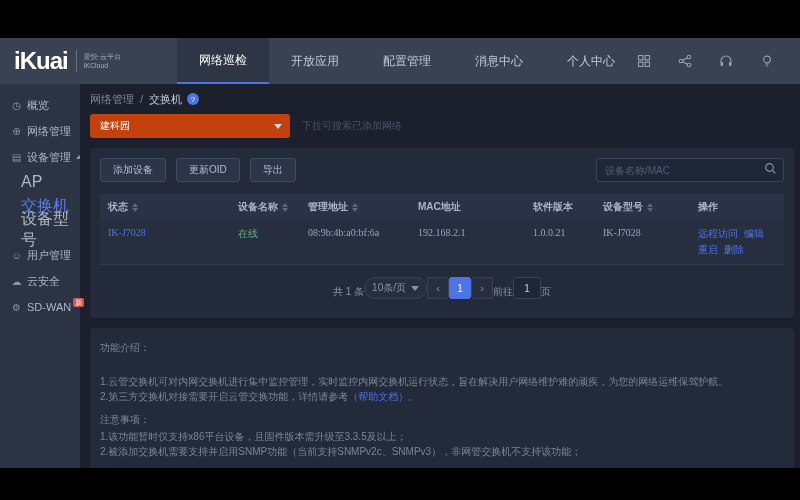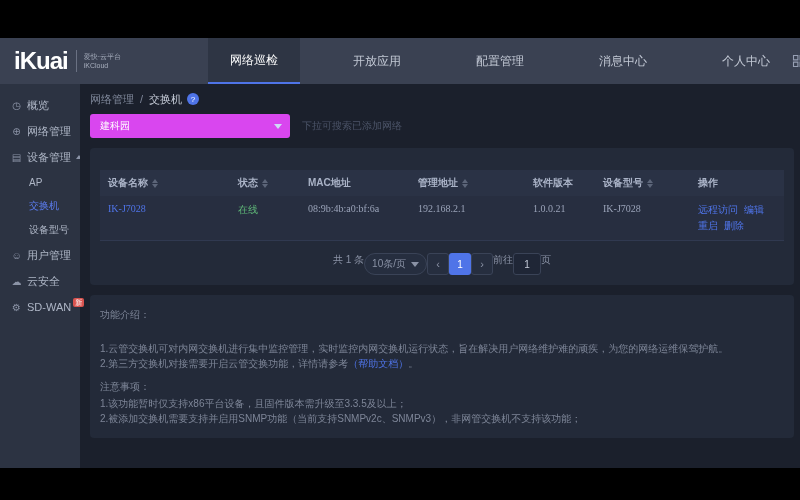--- a/index.html
+++ b/index.html
@@ -10,47 +10,47 @@
   .bar-bottom { height:32px; }
 
   
   .navbar { height:46px; background:#3a4152; display:flex; align-items:stretch; }
   .logo-wrap { display:flex; align-items:center; margin-left:14px; }
   .logo-text { color:#fff; font-size:24px; font-weight:bold; letter-spacing:-1px; }
   .logo-div { width:1px; height:22px; background:#6a7183; margin:0 7px 0 8px; }
   .logo-sub { display:flex; flex-direction:column; justify-content:center; }
   .logo-sub span { color:#a7aebd; font-size:7px; line-height:9px; white-space:nowrap; }
   .nav-items { display:flex; align-items:stretch; margin-left:56px; }
-  .nav-item { display:flex; align-items:center; padding:15px 22px; color:#c3c9d5; font-size:12px; cursor:pointer; white-space:nowrap;margin-left:31px; }
+  .nav-item { display:flex; align-items:center; padding:15px 22px; color:#c3c9d5; font-size:12px; cursor:pointer; white-space:nowrap; }
   .nav-item.active { background:#2e3544; color:#fff; border-bottom:2px solid #4f74e8; }
   .nav-icons { margin-left:auto; display:flex; align-items:center; gap:27px; margin-right:28px; }
   .nav-icons svg { display:block; }
 
   
   .app { display:flex; height:384px; }
 
   
   .sidebar { width:80px; background:#2c3342; padding-top:8px; flex-shrink:0; }
   .side-item { height:26px; display:flex; align-items:center; padding-left:10px; color:#aeb6c6; font-size:11px; cursor:pointer; white-space:nowrap; }
   .side-item .sicon { width:13px; font-size:10px; color:#8b93a6; margin-right:4px; text-align:center; flex-shrink:0; }
-  .side-sub { height:24px; padding-left:29px; font-size:10px; color:#aeb6c6; display:flex; align-items:center; cursor:pointer; }
+  .side-sub { height:24px; padding-left:21px; font-size:16px; color:#aeb6c6; display:flex; align-items:center; cursor:pointer; }
   .side-sub.active { color:#5b7cf0; }
   .caret-up { width:0; height:0; border-left:3px solid transparent; border-right:3px solid transparent; border-bottom:4px solid #8b93a6; margin-left:5px; }
   .badge-new { background:#d9534f; color:#fff; font-size:7px; line-height:9px; padding:0 2px; border-radius:2px; margin-left:2px; transform:translateY(-5px); }
 
   
   .main { flex:1; background:#1b202c; padding:6px 6px 0 10px; overflow:hidden; }
   .breadcrumb { display:flex; align-items:center; font-size:11px; height:18px; }
   .bc-parent { color:#7e8699; }
   .bc-sep { color:#7e8699; margin:0 6px; }
   .bc-current { color:#c6ccd8; }
   .help-dot { width:12px; height:12px; border-radius:50%; background:#4f74e8; color:#fff; font-size:8px; display:flex; align-items:center; justify-content:center; margin-left:5px; cursor:pointer; }
 
   .select-row { display:flex; align-items:center; margin-top:6px; }
-  .net-select { width:200px; height:24px; background:#d946ef; border-radius:3px; display:flex; align-items:center; padding:0 8px 0 10px; cursor:pointer; }
+  .net-select { width:200px; height:24px; background:#c2410c; border-radius:3px; display:flex; align-items:center; padding:0 8px 0 10px; cursor:pointer; }
   .net-select .val { color:#fff; font-size:10px; flex:1; }
   .chev-down { width:0; height:0; border-left:4px solid transparent; border-right:4px solid transparent; border-top:5px solid #cfd9f5; }
   .select-hint { font-size:10px; color:#4b5367; margin-left:12px; }
 
   .panel { background:#232a39; border-radius:4px; margin-top:10px; }
   .panel1 { padding:10px 10px 8px 10px; }
   .toolbar { display:flex; align-items:center; }
   .tbtn { height:24px; padding:0 12px; background:#2c3447; border:1px solid #414b61; border-radius:3px; color:#b6bdcd; font-size:10px; display:flex; align-items:center; margin-right:10px; cursor:pointer; }
   .searchbox { margin-left:auto; width:188px; height:24px; background:#1f2636; border:1px solid #39425a; border-radius:3px; display:flex; align-items:center; padding:0 6px 0 8px; }
   .searchbox input { flex:1; background:transparent; border:none; outline:none; color:#c6ccd8; font-size:10px; width:100px; font-family:inherit; }
@@ -63,21 +63,21 @@
   .sorter { display:inline-flex; flex-direction:column; margin-left:4px; gap:1px; cursor:pointer; }
   .sorter i { display:block; width:0; height:0; border-left:3px solid transparent; border-right:3px solid transparent; }
   .sorter .up { border-bottom:4px solid #5c6579; }
   .sorter .dn { border-top:4px solid #5c6579; }
   .tbl-body { background:#272e40; border-bottom:1px solid #303950; color:#9aa3b8; }
   .tbl-body .cell { padding:7px 6px 7px 8px; display:flex; align-items:flex-start;font-family:Liberation Serif, serif; }
   .link { color:#4f74e8; cursor:pointer; }
   .status-on { color:#5fb878; }
   .actions { flex-wrap:wrap; gap:2px 6px; display:flex; }
 
-  .pager { display:flex; align-items:flex-start; justify-content:center; gap:0; margin-top:12px; margin-bottom:2px; font-size:10px; color:#8a92a5; }
+  .pager { display:flex; align-items:flex-end; justify-content:center; gap:0; margin-top:12px; margin-bottom:11px; font-size:10px; color:#8a92a5; }
   .pg-size { height:22px; border:1px solid #3a4357; border-radius:11px; display:flex; align-items:center; padding:0 7px; gap:5px; cursor:pointer; background:#262e3f; }
   .pg-box { width:22px; height:22px; border:1px solid #3a4357; border-radius:3px; background:#262e3f; display:flex; align-items:center; justify-content:center; cursor:pointer; color:#8a92a5; font-size:11px; }
   .pg-cur { width:22px; height:22px; border-radius:3px; background:#4f74e8; color:#fff; display:flex; align-items:center; justify-content:center; cursor:pointer; }
   .pg-input { width:28px; height:22px; background:#1f2636; border:1px solid #3a4357; border-radius:3px; color:#c6ccd8; text-align:center; font-size:10px; outline:none; font-family:inherit; }
 
   .panel2 { padding:12px 10px; font-size:10px; line-height:15px; color:#7d8597; }
   .info-title { margin-bottom:19px; }
   .notes-title { margin-top:8px; margin-bottom:2px; }
 </style>
 </head>
@@ -178,46 +178,58 @@
 
       <div class="select-row">
         <div class="net-select">
           <span class="val">建科园</span>
           <span class="chev-down"></span>
         </div>
         <span class="select-hint">下拉可搜索已添加网络</span>
       </div>
 
       <div class="panel panel1">
+        <div class="toolbar">
+          <div class="tbtn">添加设备</div>
+          <div class="tbtn">更新OID</div>
+          <div class="tbtn">导出</div>
+          <div class="searchbox">
+            <input placeholder="设备名称/MAC" style="">
+            <span><svg width="13" height="13" viewBox="0 0 13 13">
+                  <circle cx="5.5" cy="5.5" r="3.8" fill="none" stroke="#8b93a6" stroke-width="1.2"></circle>
+                  <path d="M8.4 8.4l3 3" stroke="#8b93a6" stroke-width="1.2"></path>
+                </svg></span>
+          </div>
+        </div>
 
         <div class="tbl">
           <div class="tbl-row tbl-head">
             <div class="cell">
+                <span>状态</span>
+                <span class="sorter">
+                  <i class="up"></i>
+                  <i class="dn"></i>
+                </span>
+              </div>
+            <div class="cell">
                 <span>设备名称</span>
                 <span class="sorter">
                   <i class="up"></i>
                   <i class="dn"></i>
                 </span>
               </div>
             <div class="cell">
-                <span>状态</span>
+                <span>管理地址</span>
                 <span class="sorter">
                   <i class="up"></i>
                   <i class="dn"></i>
                 </span>
               </div>
             <div class="cell">
                 <span>MAC地址</span>
-              </div>
-            <div class="cell">
-                <span>管理地址</span>
-                <span class="sorter">
-                  <i class="up"></i>
-                  <i class="dn"></i>
-                </span>
               </div>
             <div class="cell">
                 <span>软件版本</span>
               </div>
             <div class="cell">
                 <span>设备型号</span>
                 <span class="sorter">
                   <i class="up"></i>
                   <i class="dn"></i>
                 </span>

